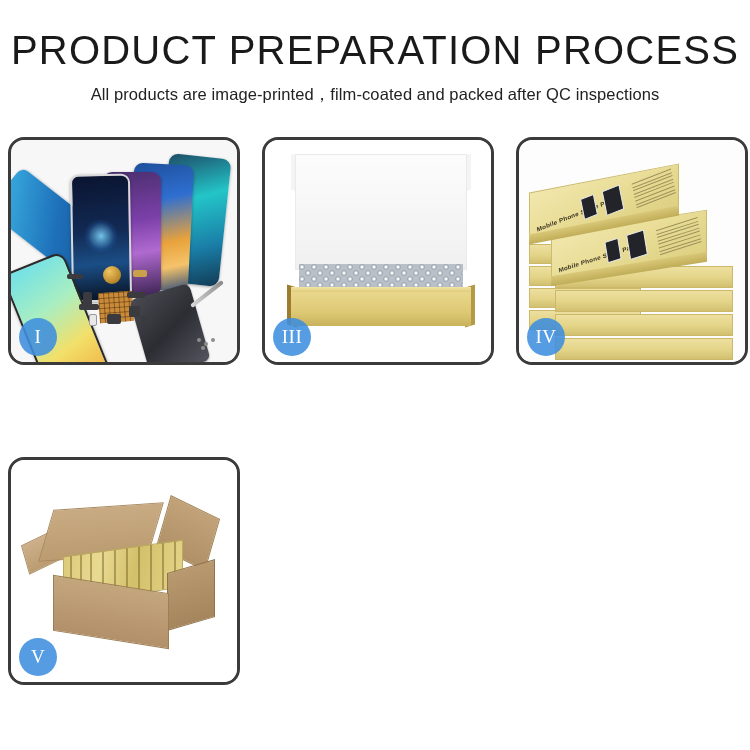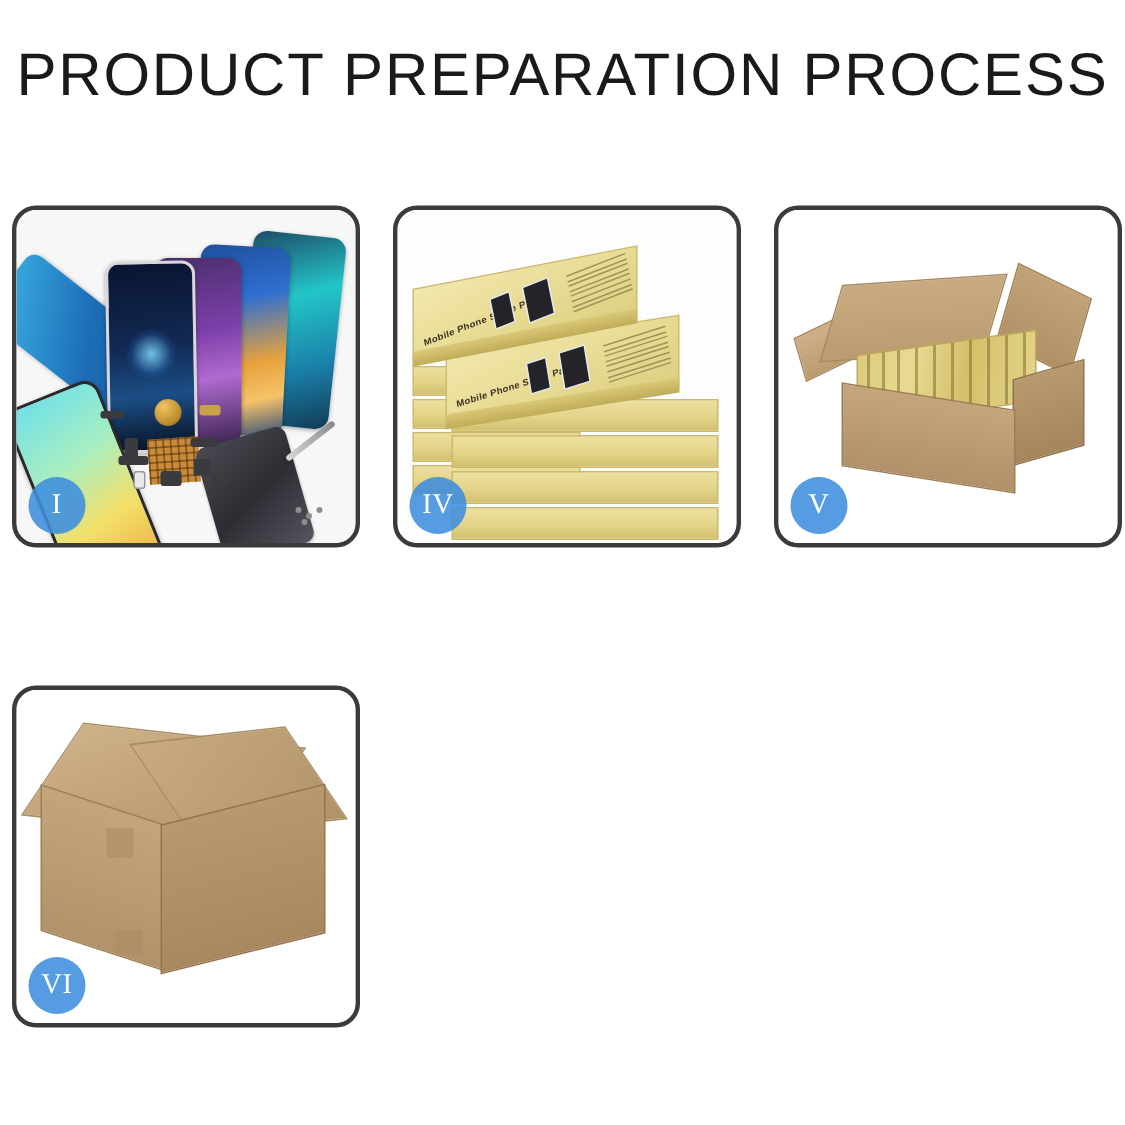--- a/index.html
+++ b/index.html
@@ -382,20 +382,21 @@
     background: rgba(168,140,98,0.55);
   }
 </style>
 </head>
 <body>
 
 <div class="page">
 
   <div class="header">
     <div class="title">PRODUCT PREPARATION PROCESS</div>
+    <div class="subtitle">All products are image-printed，film-coated and packed after QC inspections</div>
   </div>
 
   <div class="grid">
 
     <div class="panel">
       <div class="panel-inner p1">
         <div class="ph ph-5"></div>
         <div class="ph ph-1"></div>
         <div class="ph ph-2"></div>
         <div class="ph ph-3"></div>
@@ -419,20 +420,33 @@
           <span style="left:0px;top:0px"></span>
           <span style="left:7px;top:4px"></span>
           <span style="left:14px;top:0px"></span>
           <span style="left:4px;top:8px"></span>
         </div>
       </div>
       <div class="badge">I</div>
     </div>
 
 
+    <div class="panel">
+      <div class="panel-inner p3">
+        <div class="b3-lidflap-l"></div>
+        <div class="b3-lidflap-r"></div>
+        <div class="b3-lidback"></div>
+        <div class="b3-inner"></div>
+        <div class="b3-side-l"></div>
+        <div class="b3-side-r"></div>
+        <div class="b3-rim"></div>
+        <div class="b3-front"></div>
+      </div>
+      <div class="badge">III</div>
+    </div>
 
     <div class="panel">
       <div class="panel-inner p4">
         <div class="stack">
 
           <div class="ybox" style="left:4px;  top:86px;  width:112px; height:20px;"></div>
           <div class="ybox" style="left:4px;  top:108px; width:112px; height:20px;"></div>
           <div class="ybox" style="left:4px;  top:130px; width:112px; height:20px;"></div>
           <div class="ybox" style="left:4px;  top:152px; width:112px; height:20px;"></div>
 
@@ -496,26 +510,15 @@
             <i style="left:86px"></i>
             <i style="left:98px"></i>
           <i style="left:110px"></i>
         </div>
         <div class="c5-side"></div>
         <div class="c5-front"></div>
       </div>
       <div class="badge">V</div>
     </div>
 
-    <div class="panel">
-      <div class="panel-inner p6">
-        <div class="c6-top"></div>
-        <div class="c6-top2"></div>
-        <div class="c6-left"></div>
-        <div class="c6-right"></div>
-        <div class="c6-tape" style="left:60px; top:92px; width:18px; height:20px;"></div>
-        <div class="c6-tape" style="left:66px; top:160px; width:18px; height:16px;"></div>
-      </div>
-      <div class="badge">VI</div>
-    </div>
 
   </div>
 </div>
 
 </body></html>

